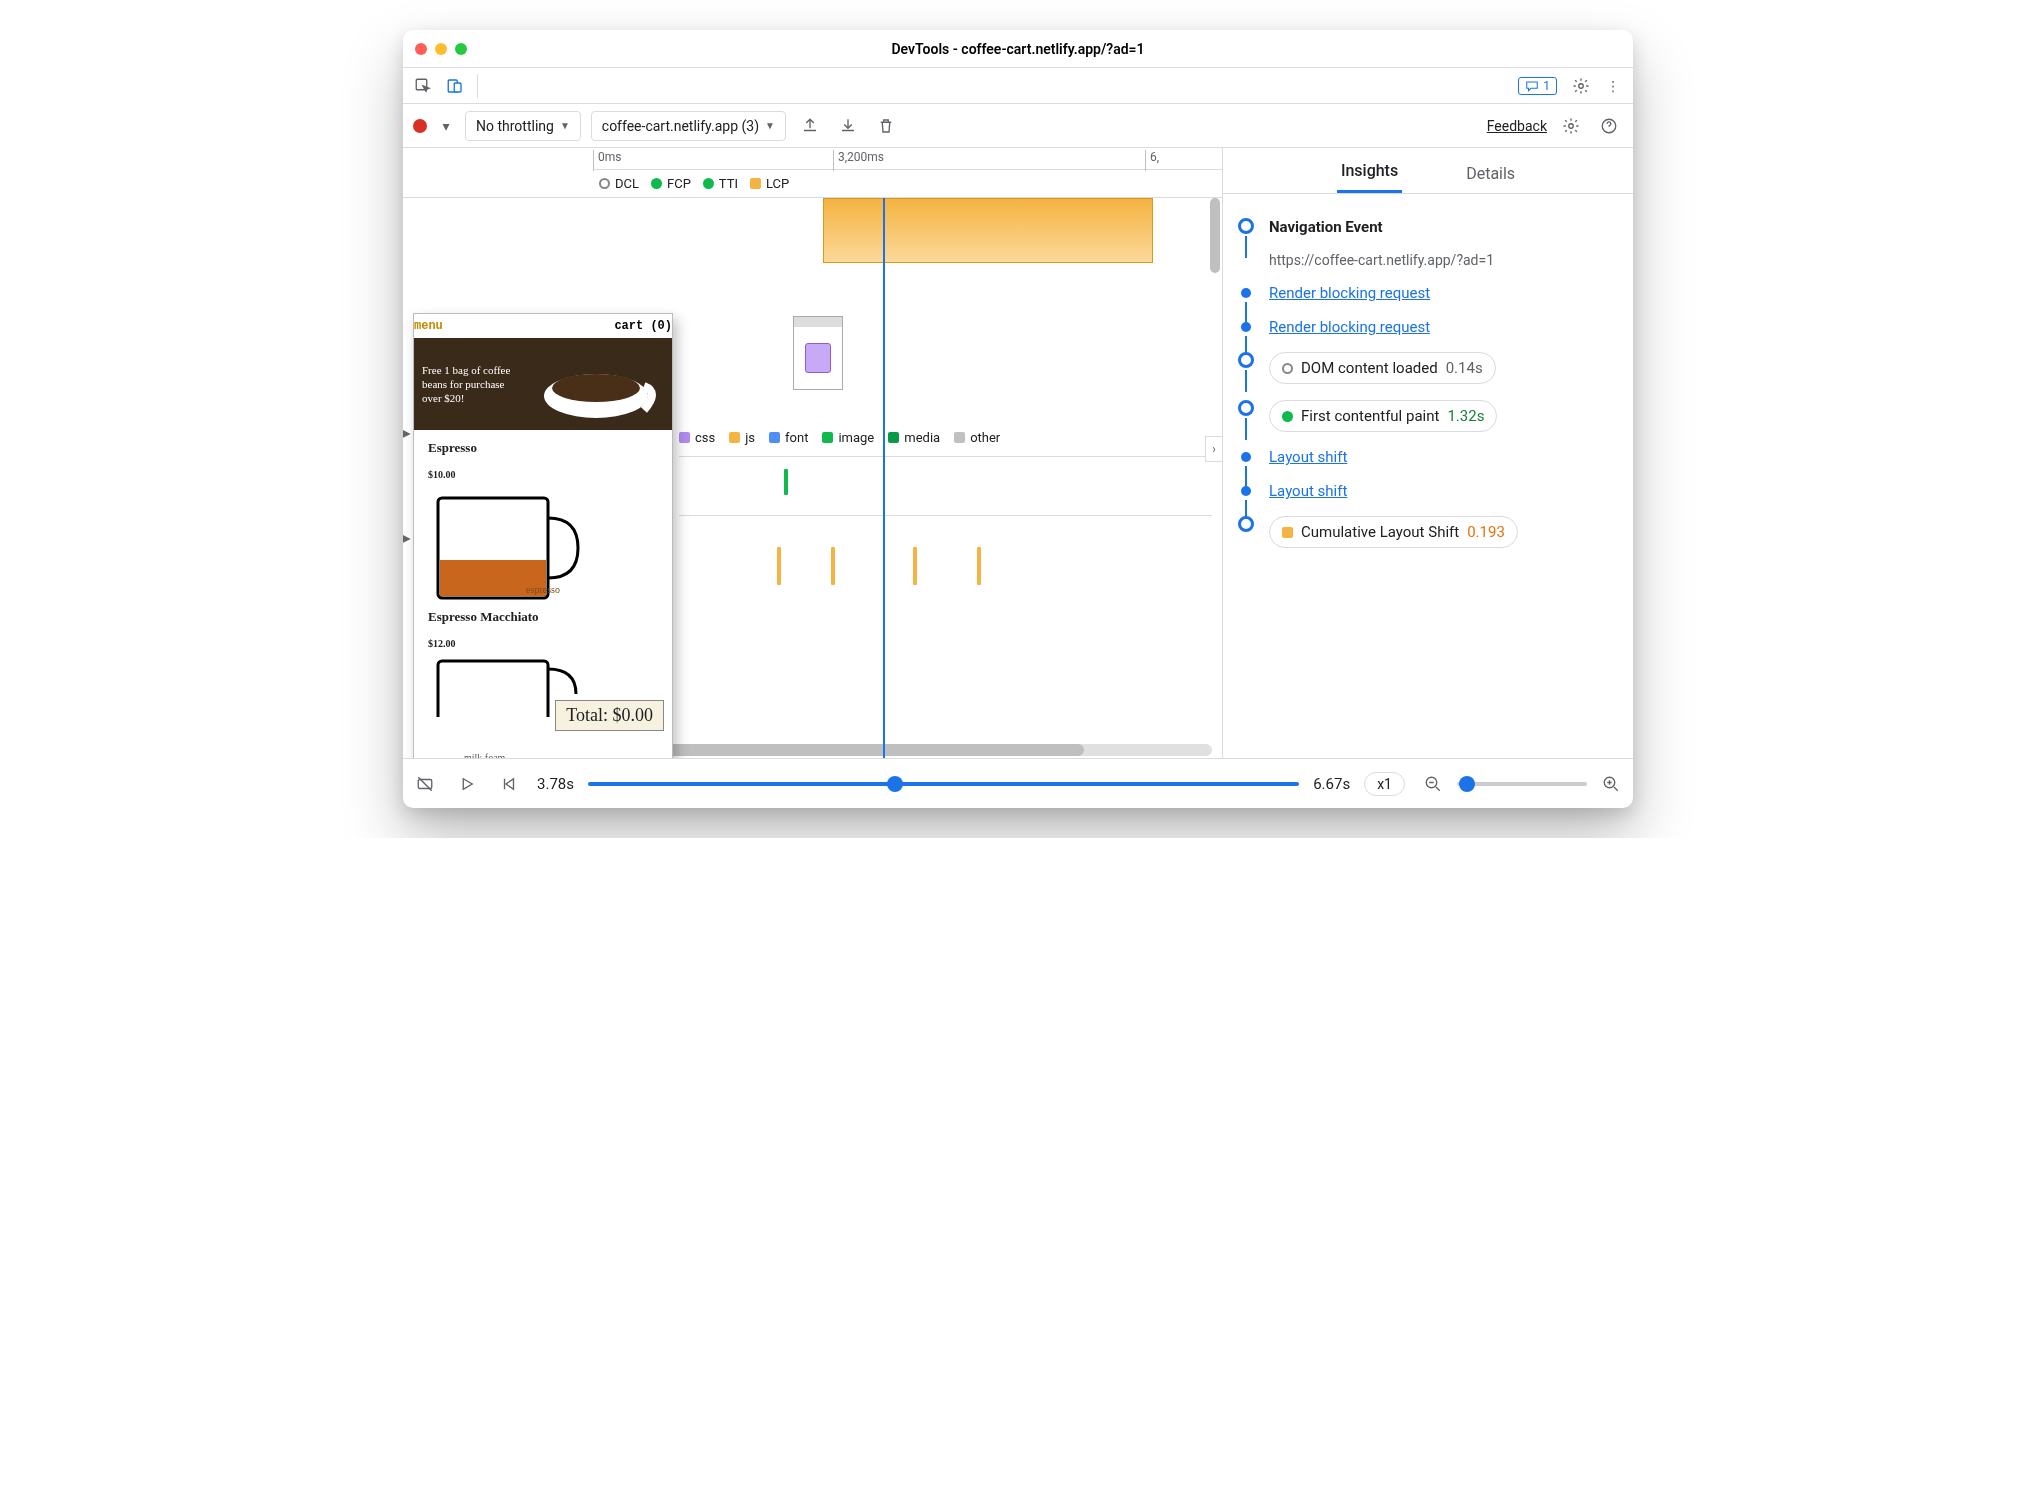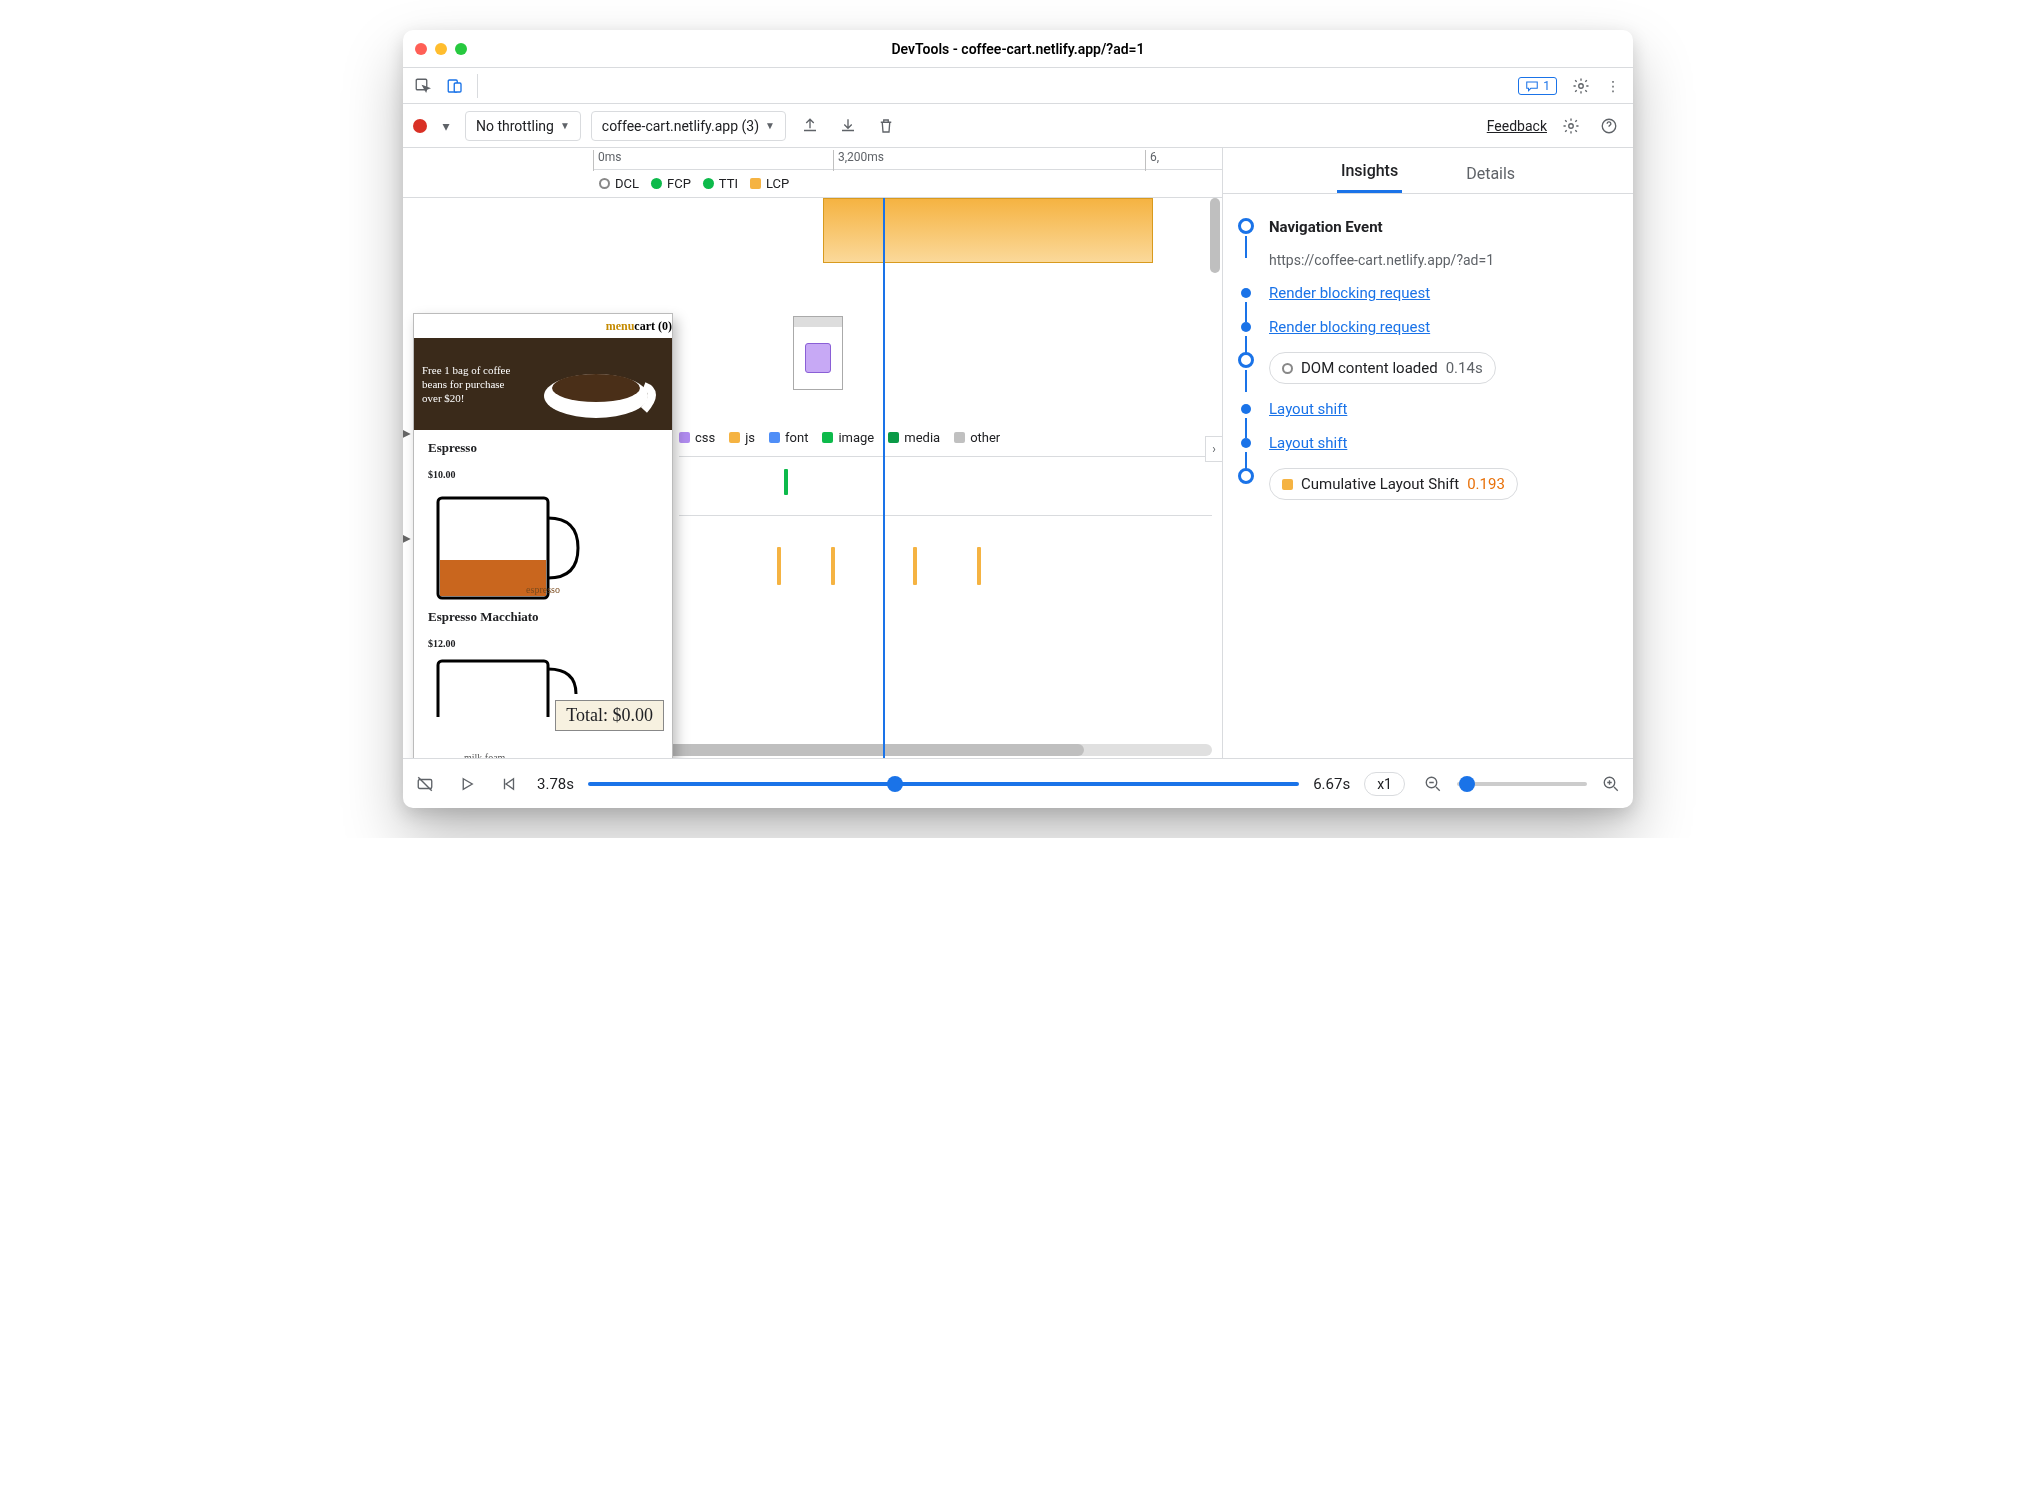--- a/index.html
+++ b/index.html
@@ -47,21 +47,21 @@
   .tl-tick{position:absolute;top:2px;font-size:12px;color:var(--text-gray);border-left:1px solid #c0c0c0;padding-left:4px;height:100%}
   .markers{height:28px;display:flex;align-items:center;gap:12px;padding-left:196px;border-bottom:1px solid var(--border);font-size:13px}
   .marker{display:flex;align-items:center;gap:5px;color:var(--text)}
   .dcl{width:11px;height:11px;border:2px solid #888;border-radius:50%}
   .sq{width:11px;height:11px;border-radius:2px}
   .timeline-body{flex:1;position:relative;overflow:hidden}
   .orange-block{position:absolute;top:0;left:420px;width:330px;height:65px;background:linear-gradient(#f5b342,#fbd99a);border:1px solid #d89a1e}
   .playhead{position:absolute;top:-22px;bottom:0;left:480px;width:2px;background:var(--blue);z-index:5}
   .playhead::before{content:"";position:absolute;top:-8px;left:-7px;width:16px;height:12px;background:var(--blue);border-radius:3px 3px 0 0}
   .screenshot-thumb{position:absolute;top:115px;left:10px;width:260px;height:455px;background:#fff;border:1px solid #bbb;box-shadow:4px 6px 12px rgba(0,0,0,.25);display:flex;flex-direction:column;overflow:hidden;z-index:20}
-  .thumb-header{height:24px;display:flex;align-items:center;justify-content:flex-end;font-size:12px;font-family:Liberation Serif, serif}
+  .thumb-header{height:24px;display:flex;align-items:center;justify-content:space-between;gap:12px;font-size:12px;font-family:Liberation Mono, monospace}
   .thumb-menu{color:#c48a00;font-weight:bold}
   .thumb-cart{color:#000;font-weight:bold}
   .promo{height:92px;background:#3a2a1a;position:relative;display:flex;align-items:center;padding:8px}
   .promo-text{color:#fff;font-size:11px;font-family:Georgia,serif;width:100px;line-height:1.3}
   .cup{position:absolute;right:6px;top:8px;width:140px;height:76px}
   .cup svg{width:100%;height:100%}
   .product{padding:10px 14px;font-family:Georgia,serif}
   .pname{font-size:13px;font-weight:bold}
   .pprice{font-size:10px;font-weight:bold;margin-top:13px}
   .mug{margin-top:8px;width:160px;height:120px}
@@ -366,20 +366,30 @@
                 <div class="circle-open"></div>
               </div>
             <div class="ev-content"><span class="pill">
                   <span class="ring"></span>
                   <span>DOM content loaded</span> 
                   <span class="val-gray">0.14s</span>
                 </span></div>
           </div>
           <div class="event">
             <div class="node">
+                <div class="circle-open"></div>
+              </div>
+            <div class="ev-content"><span class="pill">
+                  <span class="dot2" style="background:#0dba4b"></span>
+                  <span>First contentful paint</span> 
+                  <span class="val-green">1.32s</span>
+                </span></div>
+          </div>
+          <div class="event">
+            <div class="node">
                 <div class="circle-dot"></div>
               </div>
             <div class="ev-content"><span class="ev-link">Layout shift</span></div>
           </div>
           <div class="event">
             <div class="node">
                 <div class="circle-dot"></div>
               </div>
             <div class="ev-content"><span class="ev-link">Layout shift</span></div>
           </div>

